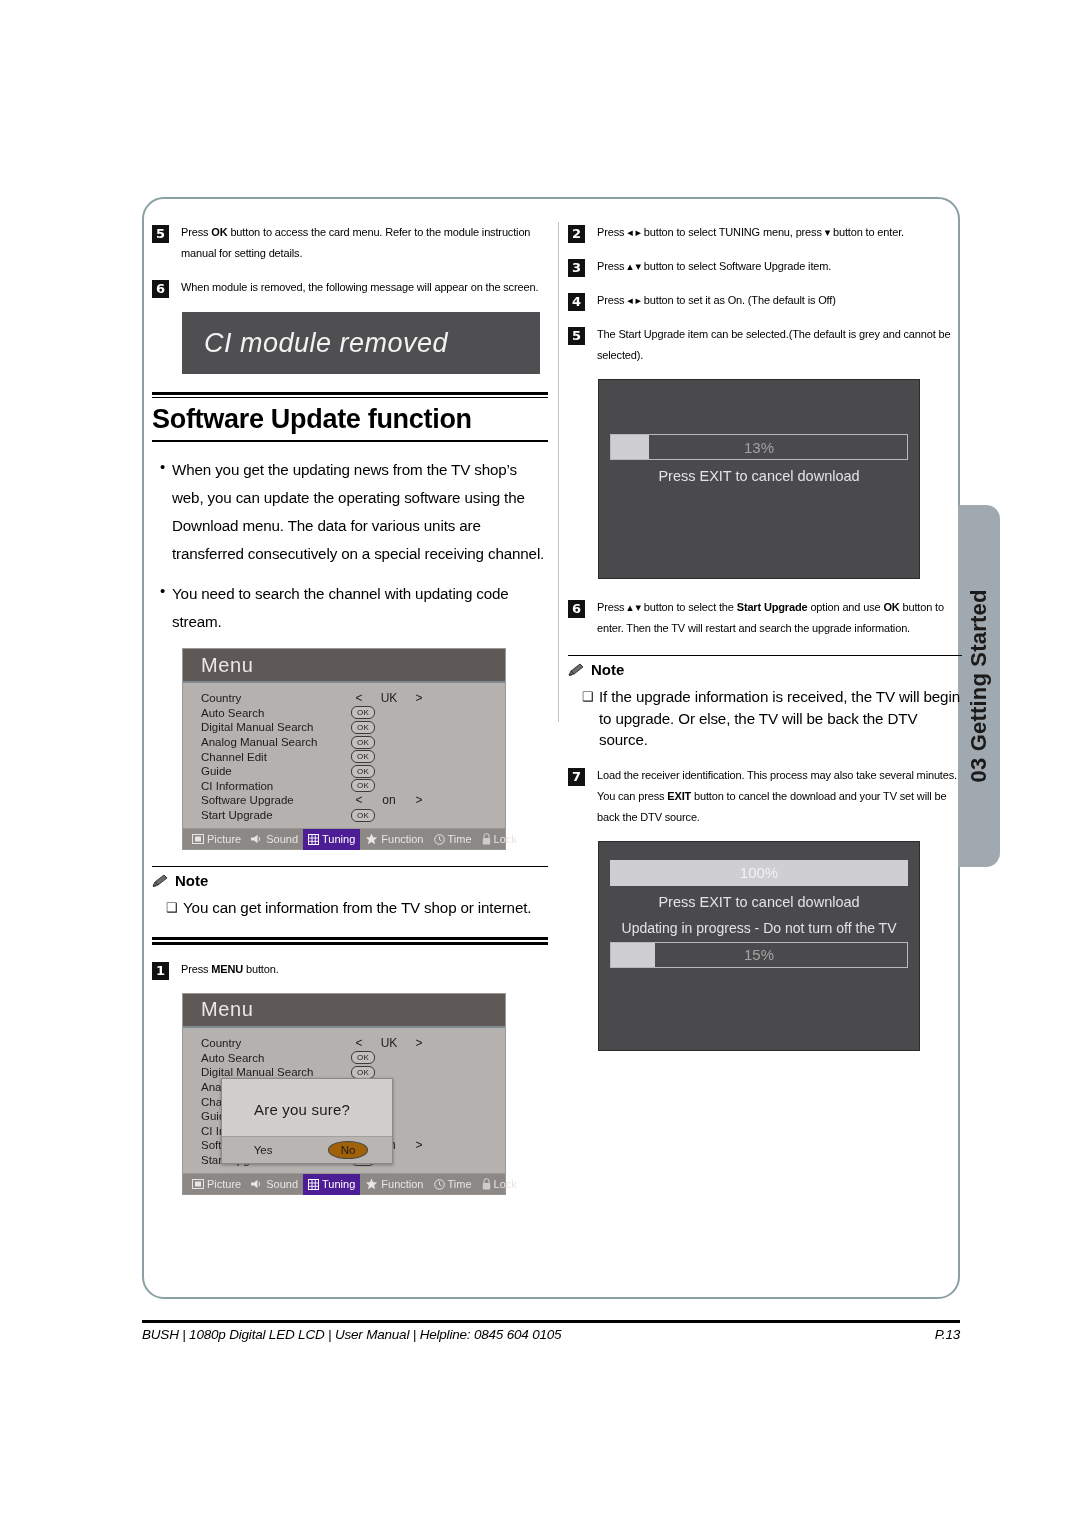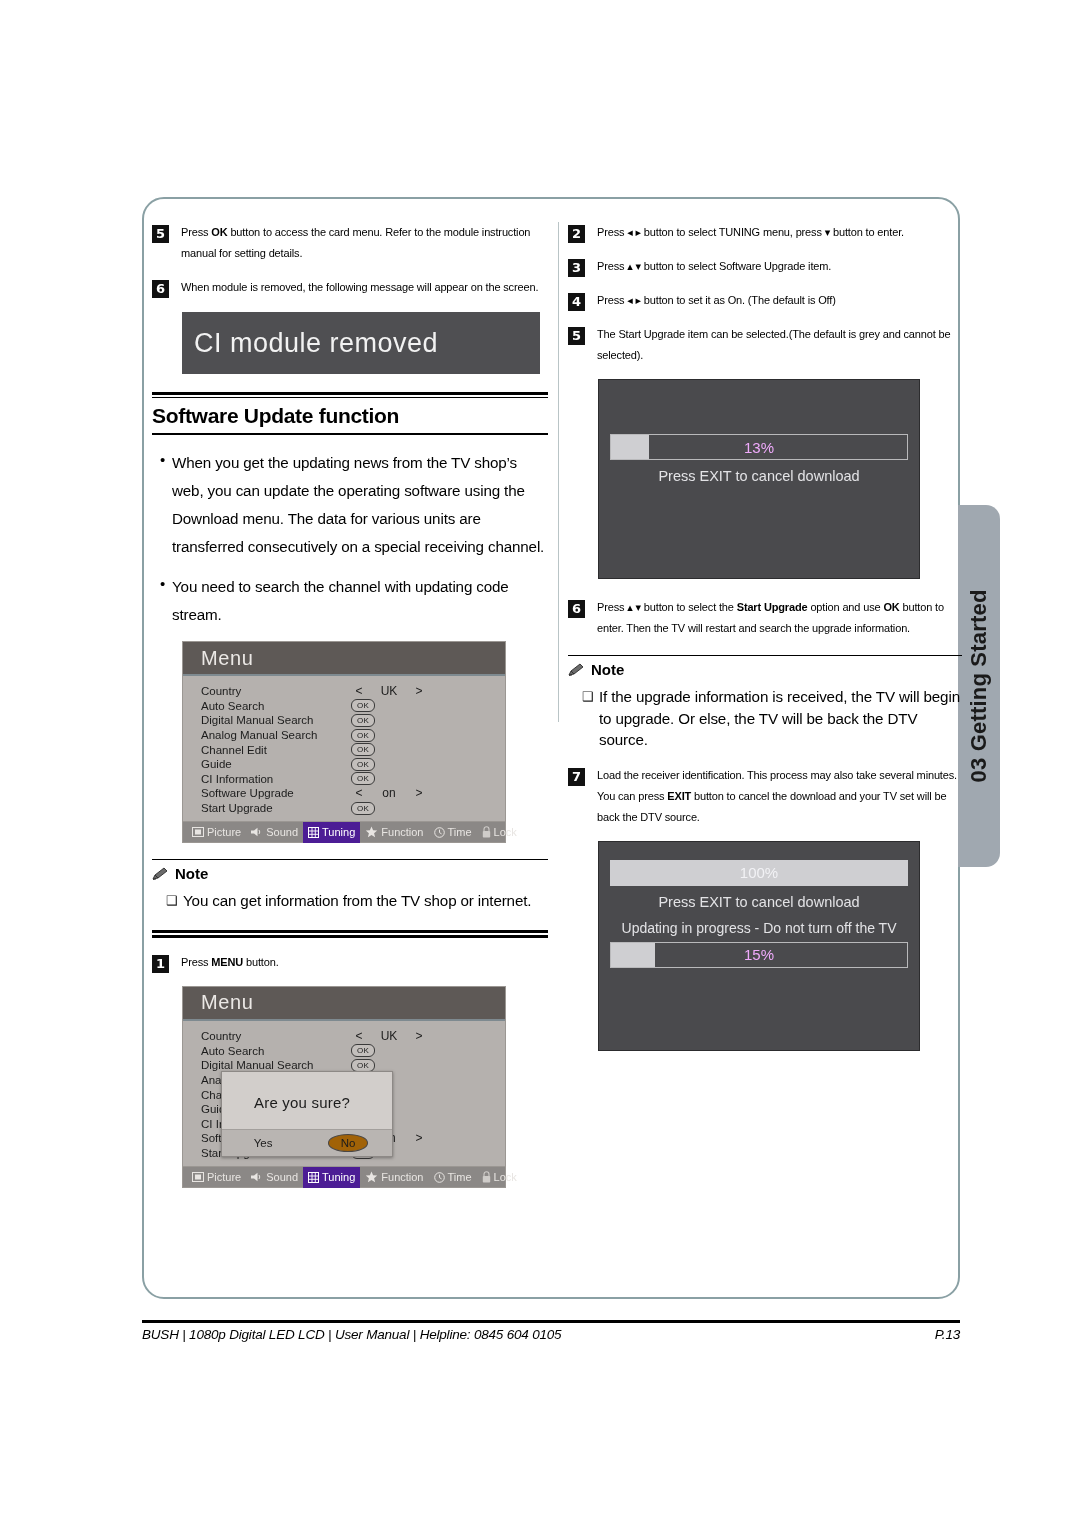--- a/index.html
+++ b/index.html
@@ -99,21 +99,21 @@
   
   .section-head {
     margin: 18px 0 14px 0;
   }
   .section-head .rule-top {
     border-top: 3px solid #000;
     border-bottom: 1px solid #000;
     height: 2px;
   }
   .section-head h2 {
-    font-size: 21px;
+    font-size: 27px;
     font-weight: bold;
     margin: 6px 0 5px 0;
     letter-spacing: -0.3px;
   }
   .section-head .rule-bot {
     border-top: 2px solid #000;
     height: 0;
   }
 
   
@@ -176,23 +176,24 @@
     letter-spacing: -0.15px;
   }
 
   
   .osd-banner {
     width: 358px;
     height: 62px;
     background: #4f4f52;
     display: flex;
     align-items: center;
-    padding-left: 12px;
+    padding-left: 22px;
     box-sizing: border-box;
     margin: 14px 0 12px 30px;
+    font-style: italic;
   }
   .osd-banner-text {
     color: #f2f2f2;
     font-size: 27px;
     letter-spacing: 0.5px;
     font-family: "Liberation Sans", sans-serif;
   }
 
   
   .osd-menu {
@@ -341,21 +342,21 @@
     justify-content: center;
   }
   .pbar-fill {
     position: absolute;
     left: 0; top: 0; bottom: 0;
     background: #cfcfd2;
   }
   .pbar-label {
     position: relative;
     z-index: 2;
-    color: #f0abfc;
+    color: #a3a3a3;
     font-size: 15px;
   }
   .pbar.full { border: none; }
   .pbar.full .pbar-label { color: #f2f2f5; }
 
   .osd-dl-cap {
     text-align: center;
     color: #e3e3e6;
     font-size: 14.5px;
     margin-top: 8px;

